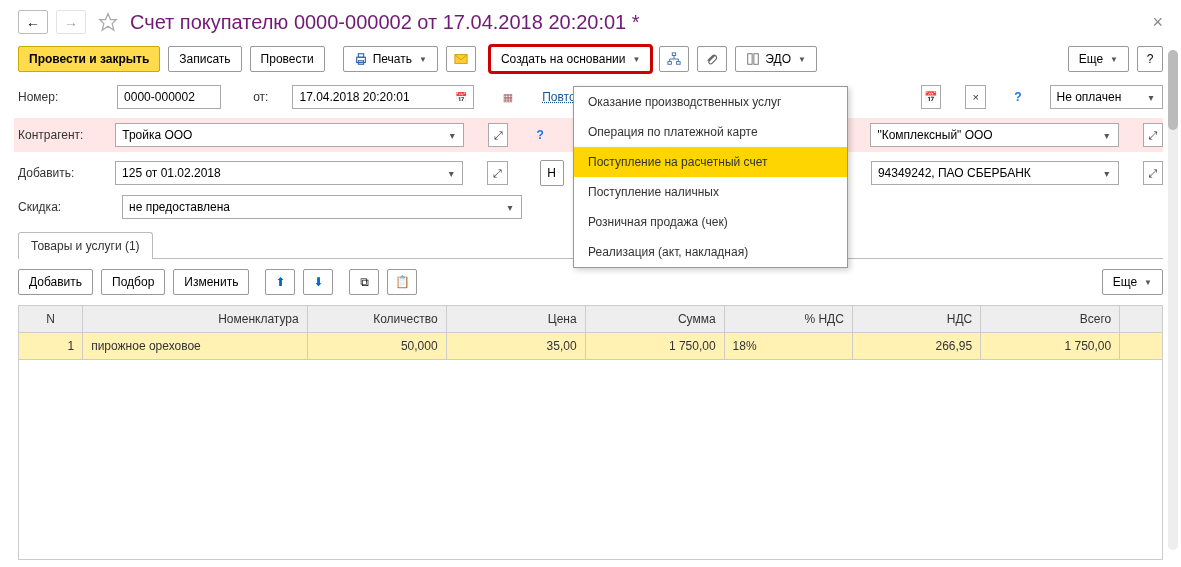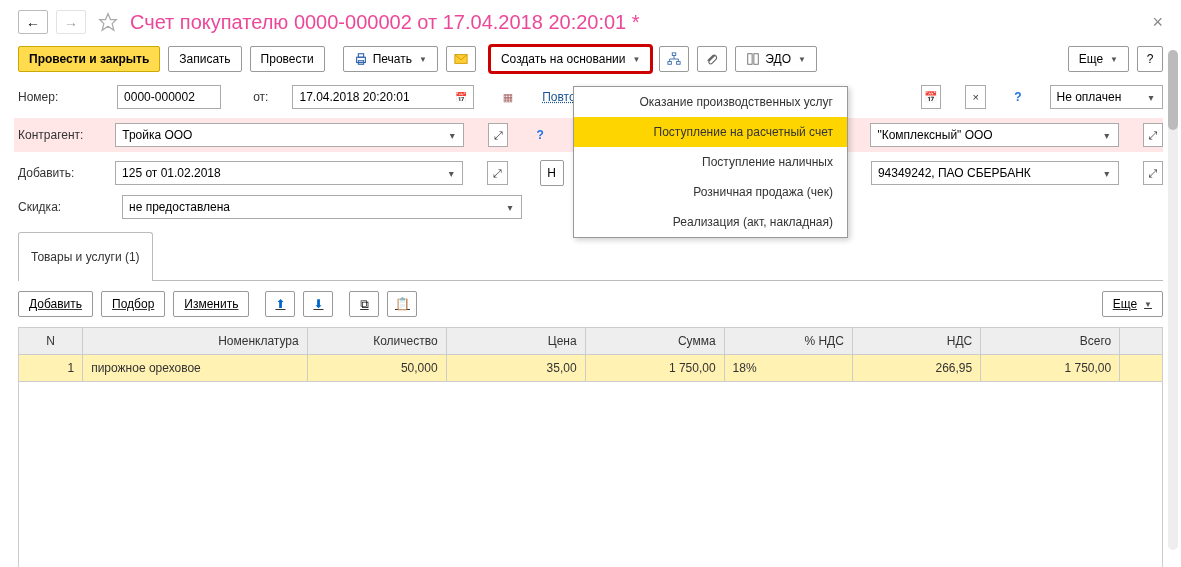--- a/index.html
+++ b/index.html
@@ -1,53 +1,53 @@
 <!DOCTYPE html>
 <html><head>
 <meta charset="utf-8">
 <style>
 * { box-sizing: border-box; margin: 0; padding: 0; }
 body { font-family: Arial, sans-serif; font-size: 12px; color: #333; background: #fff; padding: 10px 18px; width: 1181px; position: relative; }
 .top-row { display: flex; align-items: center; gap: 8px; margin-bottom: 12px; }
 .nav-btn { width: 30px; height: 24px; border: 1px solid #bbb; background: #fff; display: inline-flex; align-items: center; justify-content: center; cursor: pointer; border-radius: 2px; font-size: 14px; }
 .star-icon { width: 20px; height: 20px; stroke: #aaa; fill: none; stroke-width: 1.5; margin: 0 4px; }
-.page-title { font-size: 20px; font-weight: 400; color: #ec4899; }
+.page-title { font-size: 20px; font-weight: 400; color: #701a75; }
 .close-x { position: absolute; top: 12px; right: 18px; font-size: 18px; color: #888; cursor: pointer; }
 .toolbar { display: flex; align-items: center; gap: 8px; margin-bottom: 12px; }
 .btn { height: 26px; padding: 0 10px; border: 1px solid #999; background: #fff; font-size: 12px; cursor: pointer; display: inline-flex; align-items: center; gap: 5px; border-radius: 2px; white-space: nowrap; }
 .btn-primary { background: #ffdb4d; border-color: #caa900; font-weight: bold; }
 .btn-icon { width: 30px; padding: 0; justify-content: center; }
 .dd-caret { font-size: 8px; color: #555; margin-left: 2px; }
 .highlighted-btn { outline: 3px solid #c00; outline-offset: -1px; position: relative; z-index: 110; }
 .spacer { flex: 1; }
 
 .form-row { display: flex; align-items: center; gap: 24px; margin-bottom: 8px; height: 26px; }
 .form-row.hl { background: #ffe7e7; padding: 4px 0; height: 34px; margin-left: -4px; padding-left: 4px; }
 .lbl { width: 80px; color: #333; }
 .fld { height: 24px; border: 1px solid #aaa; padding: 0 6px; background: #fff; display: inline-flex; align-items: center; font-size: 12px; position: relative; }
 .fld input { border: none; outline: none; width: 100%; font-size: 12px; background: transparent; }
 .fld .mini { position: absolute; right: 2px; top: 1px; bottom: 1px; width: 18px; display: flex; align-items: center; justify-content: center; font-size: 10px; color: #555; cursor: pointer; }
 .mini-btn { width: 22px; height: 24px; border: 1px solid #aaa; display: inline-flex; align-items: center; justify-content: center; background: #fff; cursor: pointer; font-size: 11px; }
 .link { color: #1a5490; text-decoration: underline dotted; cursor: pointer; }
 .q { color: #1a73e8; font-weight: bold; cursor: pointer; padding: 0 4px; }
 
 .tabs { margin-top: 12px; display: flex; border-bottom: 1px solid #bbb; }
-.tab { padding: 17px 12px; border: 1px solid #bbb; border-bottom: none; background: #fff; border-radius: 3px 3px 0 0; margin-bottom: -1px; font-size: 12px; text-align: center; }
-
-.sub-toolbar { display: flex; align-items: center; gap: 8px; margin: 10px 0; text-decoration: underline; }
+.tab { padding: 6px 12px; border: 1px solid #bbb; border-bottom: none; background: #fff; border-radius: 3px 3px 0 0; margin-bottom: -1px; font-size: 12px; text-align: center; }
+
+.sub-toolbar { display: flex; align-items: center; gap: 8px; margin: 10px 0; }
 
 .grid { border: 1px solid #ccc; width: 100%; border-collapse: collapse; }
 .grid th { background: #eee; border: 1px solid #ccc; padding: 6px 8px; font-weight: normal; text-align: right; font-size: 12px; }
 .grid th:first-child { text-align: center; width: 60px; }
 .grid td { border: 1px solid #ccc; padding: 6px 8px; font-size: 12px; }
 .grid .sel td { background: #fff2b3; }
 .grid td.n { text-align: right; }
 .grid-body-wrap { height: 200px; border: 1px solid #ccc; border-top: none; overflow: auto; }
 
-.dropdown-menu { position: absolute; top: 86px; left: 573px; width: 275px; background: #fff; border: 1px solid #999; box-shadow: 2px 2px 6px rgba(0,0,0,0.2); z-index: 100; text-align: right; }
+.dropdown-menu { position: absolute; top: 86px; left: 573px; width: 275px; background: #fff; border: 1px solid #999; box-shadow: 2px 2px 6px rgba(0,0,0,0.2); z-index: 100; }
 .dropdown-menu .item { padding: 8px 14px; cursor: pointer; font-size: 12px; }
 .dropdown-menu .item.sel { background: #ffd500; }
 
 .scrollbar-v { position: absolute; right: 3px; top: 50px; width: 10px; height: 500px; background: #eee; border-radius: 5px; }
 .scrollbar-v .thumb { width: 100%; height: 80px; background: #bbb; border-radius: 5px; }
 
 svg.icon16 { width: 14px; height: 14px; }
 </style>
 </head>
 <body>
@@ -224,20 +224,21 @@
       <td class="n">266,95</td>
       <td class="n">1 750,00</td>
       <td></td>
     </tr>
   </tbody>
 </table>
 <div class="grid-body-wrap"></div>
 
 <div class="dropdown-menu">
   <div class="item">Оказание производственных услуг</div>
+  <div class="item">Операция по платежной карте</div>
   <div class="item sel">Поступление на расчетный счет</div>
   <div class="item">Поступление наличных</div>
   <div class="item">Розничная продажа (чек)</div>
   <div class="item">Реализация (акт, накладная)</div>
 </div>
 
 <div class="scrollbar-v">
     <div class="thumb"></div>
   </div>
 

